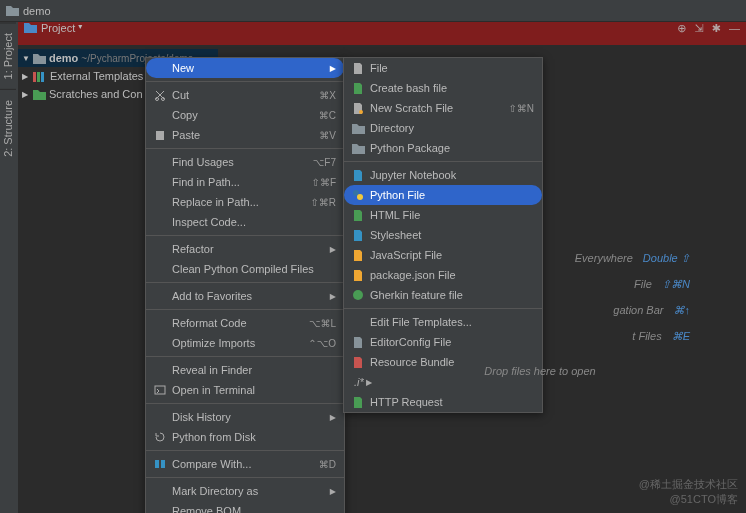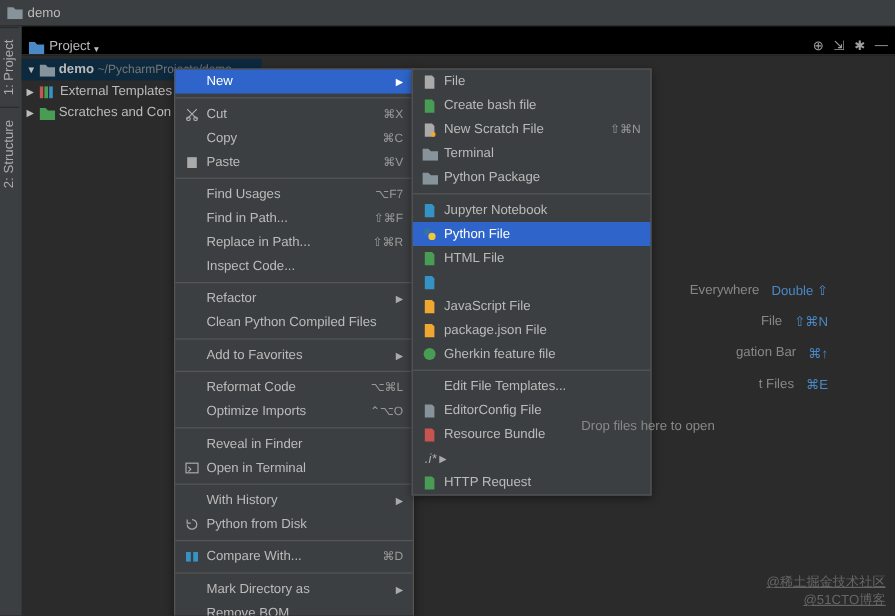--- a/index.html
+++ b/index.html
@@ -1,44 +1,44 @@
 <!DOCTYPE html>
 <html><head>
 <meta charset="utf-8">
 <style>
 * { margin:0; padding:0; box-sizing:border-box; font-family:Arial,sans-serif; font-size:11px; -webkit-font-smoothing:antialiased; }
 body { width:746px; height:513px; background:#2b2b2b; color:#bbb; overflow:hidden; position:relative; }
 .top { height:22px; background:#3c3f41; display:flex; align-items:center; padding-left:6px; border-bottom:1px solid #2b2b2b; }
 .top .ficon { margin-right:4px; }
-.prjbar { height:24px; background:#000000; display:flex; align-items:flex-end; padding:0 6px; border-bottom:1px solid #2b2b2b; }
+.prjbar { height:24px; background:#7f1d1d; display:flex; align-items:flex-start; padding:0 6px; border-bottom:1px solid #2b2b2b; }
 .prjbar .spacer { flex:1; }
 .prjbar .t { display:flex; gap:8px; }
 .prjbar .t span { opacity:.85; cursor:pointer; }
 .side { position:absolute; left:0; top:22px; width:18px; height:491px; background:#3c3f41; font-size:10px; }
 .side .tab { writing-mode:vertical-rl; transform:rotate(180deg); padding:10px 2px; color:#aaa; border-bottom:1px solid #2b2b2b; }
 .tree { position:absolute; left:18px; top:46px; width:200px; padding-top:3px; }
 .tr { display:flex; align-items:center; height:18px; padding-left:4px; gap:3px; }
 .tr .arrow { width:8px; font-size:8px; }
 .tr.sel { background:#0d293e; }
 .pth { color:#787878; font-size:10px; }
 .menu { position:absolute; background:#3c3f41; border:1px solid #555; box-shadow:0 2px 8px rgba(0,0,0,.5); }
 .menu.ctx { left:145px; top:57px; width:200px; }
 .menu.sub { left:343px; top:57px; width:200px; }
 .mi { display:flex; align-items:center; height:20px; padding:0 8px 0 6px; cursor:pointer; }
-.mi.sel { background:#2f65ca; color:#fff; }
+.mi.sel { background:#2f65ca; color:#fff;border-radius:10px; }
 .mi .ic { width:16px; display:inline-flex; justify-content:center; }
 .mi .lbl { flex:1; padding-left:4px; }
 .mi .sc { color:#999; font-size:10px; }
 .mi .ar { font-size:8px; color:#aaa; }
 .mi.sel .ar { color:#fff; }
 .sep { height:1px; background:#555; margin:3px 0; }
-.welcome { position:absolute; left:390px; top:229px; width:330px; color:#888; }
+.welcome { position:absolute; left:390px; top:245px; width:330px; color:#888;font-style:italic; }
 .welcome .row { display:flex; height:26px; align-items:center; gap:10px; justify-content:flex-end; padding-right:30px; }
 .welcome .k { color:#4a88c7; }
-.wm { position:absolute; right:8px; bottom:6px; color:#666; font-size:10px; text-align:right;text-decoration:underline; }
+.wm { position:absolute; right:8px; bottom:6px; color:#666; font-size:10px; text-align:right; }
 svg { display:block; }
 </style>
 </head>
 <body>
 
 <div class="top">
   <span class="ficon">
       <svg width="13" height="11">
         <path d="M0 1h5l2 2h6v8H0z" fill="#87939a"></path>
       </svg>
@@ -192,21 +192,21 @@
         <svg width="12" height="12">
           <rect x="1" y="2" width="10" height="8" fill="none" stroke="#aaa"></rect>
           <path d="M3 5l2 2-2 2" stroke="#aaa" fill="none"></path>
         </svg>
       </span>
       <span class="lbl">Open in Terminal</span>
     </div>
     <div class="sep"></div>
     <div class="mi">
       <span class="ic"></span>
-      <span class="lbl">With History</span>
+      <span class="lbl">Disk History</span>
       <span class="ar">▶</span>
     </div>
     <div class="mi">
       <span class="ic">
         <svg width="12" height="12">
           <path d="M6 2a4 4 0 1 1-4 4" fill="none" stroke="#aaa"></path>
           <path d="M2 2v3h3" fill="none" stroke="#aaa"></path>
         </svg>
       </span>
       <span class="lbl">Python from Disk</span>
@@ -259,21 +259,21 @@
       </span>
       <span class="lbl">New Scratch File</span>
       <span class="sc">⇧⌘N</span>
     </div>
     <div class="mi">
       <span class="ic">
         <svg width="13" height="11">
           <path d="M0 1h5l2 2h6v8H0z" fill="#87939a"></path>
         </svg>
       </span>
-      <span class="lbl">Terminal</span>
+      <span class="lbl">Directory</span>
     </div>
     <div class="mi">
       <span class="ic">
         <svg width="13" height="11">
           <path d="M0 1h5l2 2h6v8H0z" fill="#87939a"></path>
         </svg>
       </span>
       <span class="lbl">Python Package</span>
     </div>
     <div class="sep"></div>
@@ -301,20 +301,21 @@
         </svg>
       </span>
       <span class="lbl">HTML File</span>
     </div>
     <div class="mi">
       <span class="ic">
         <svg width="12" height="13">
           <path d="M2 1h6l2 2v9H2z" fill="#3592c4"></path>
         </svg>
       </span>
+      <span class="lbl">Stylesheet</span>
     </div>
     <div class="mi">
       <span class="ic">
         <svg width="12" height="13">
           <path d="M2 1h6l2 2v9H2z" fill="#f0a732"></path>
         </svg>
       </span>
       <span class="lbl">JavaScript File</span>
     </div>
     <div class="mi">

